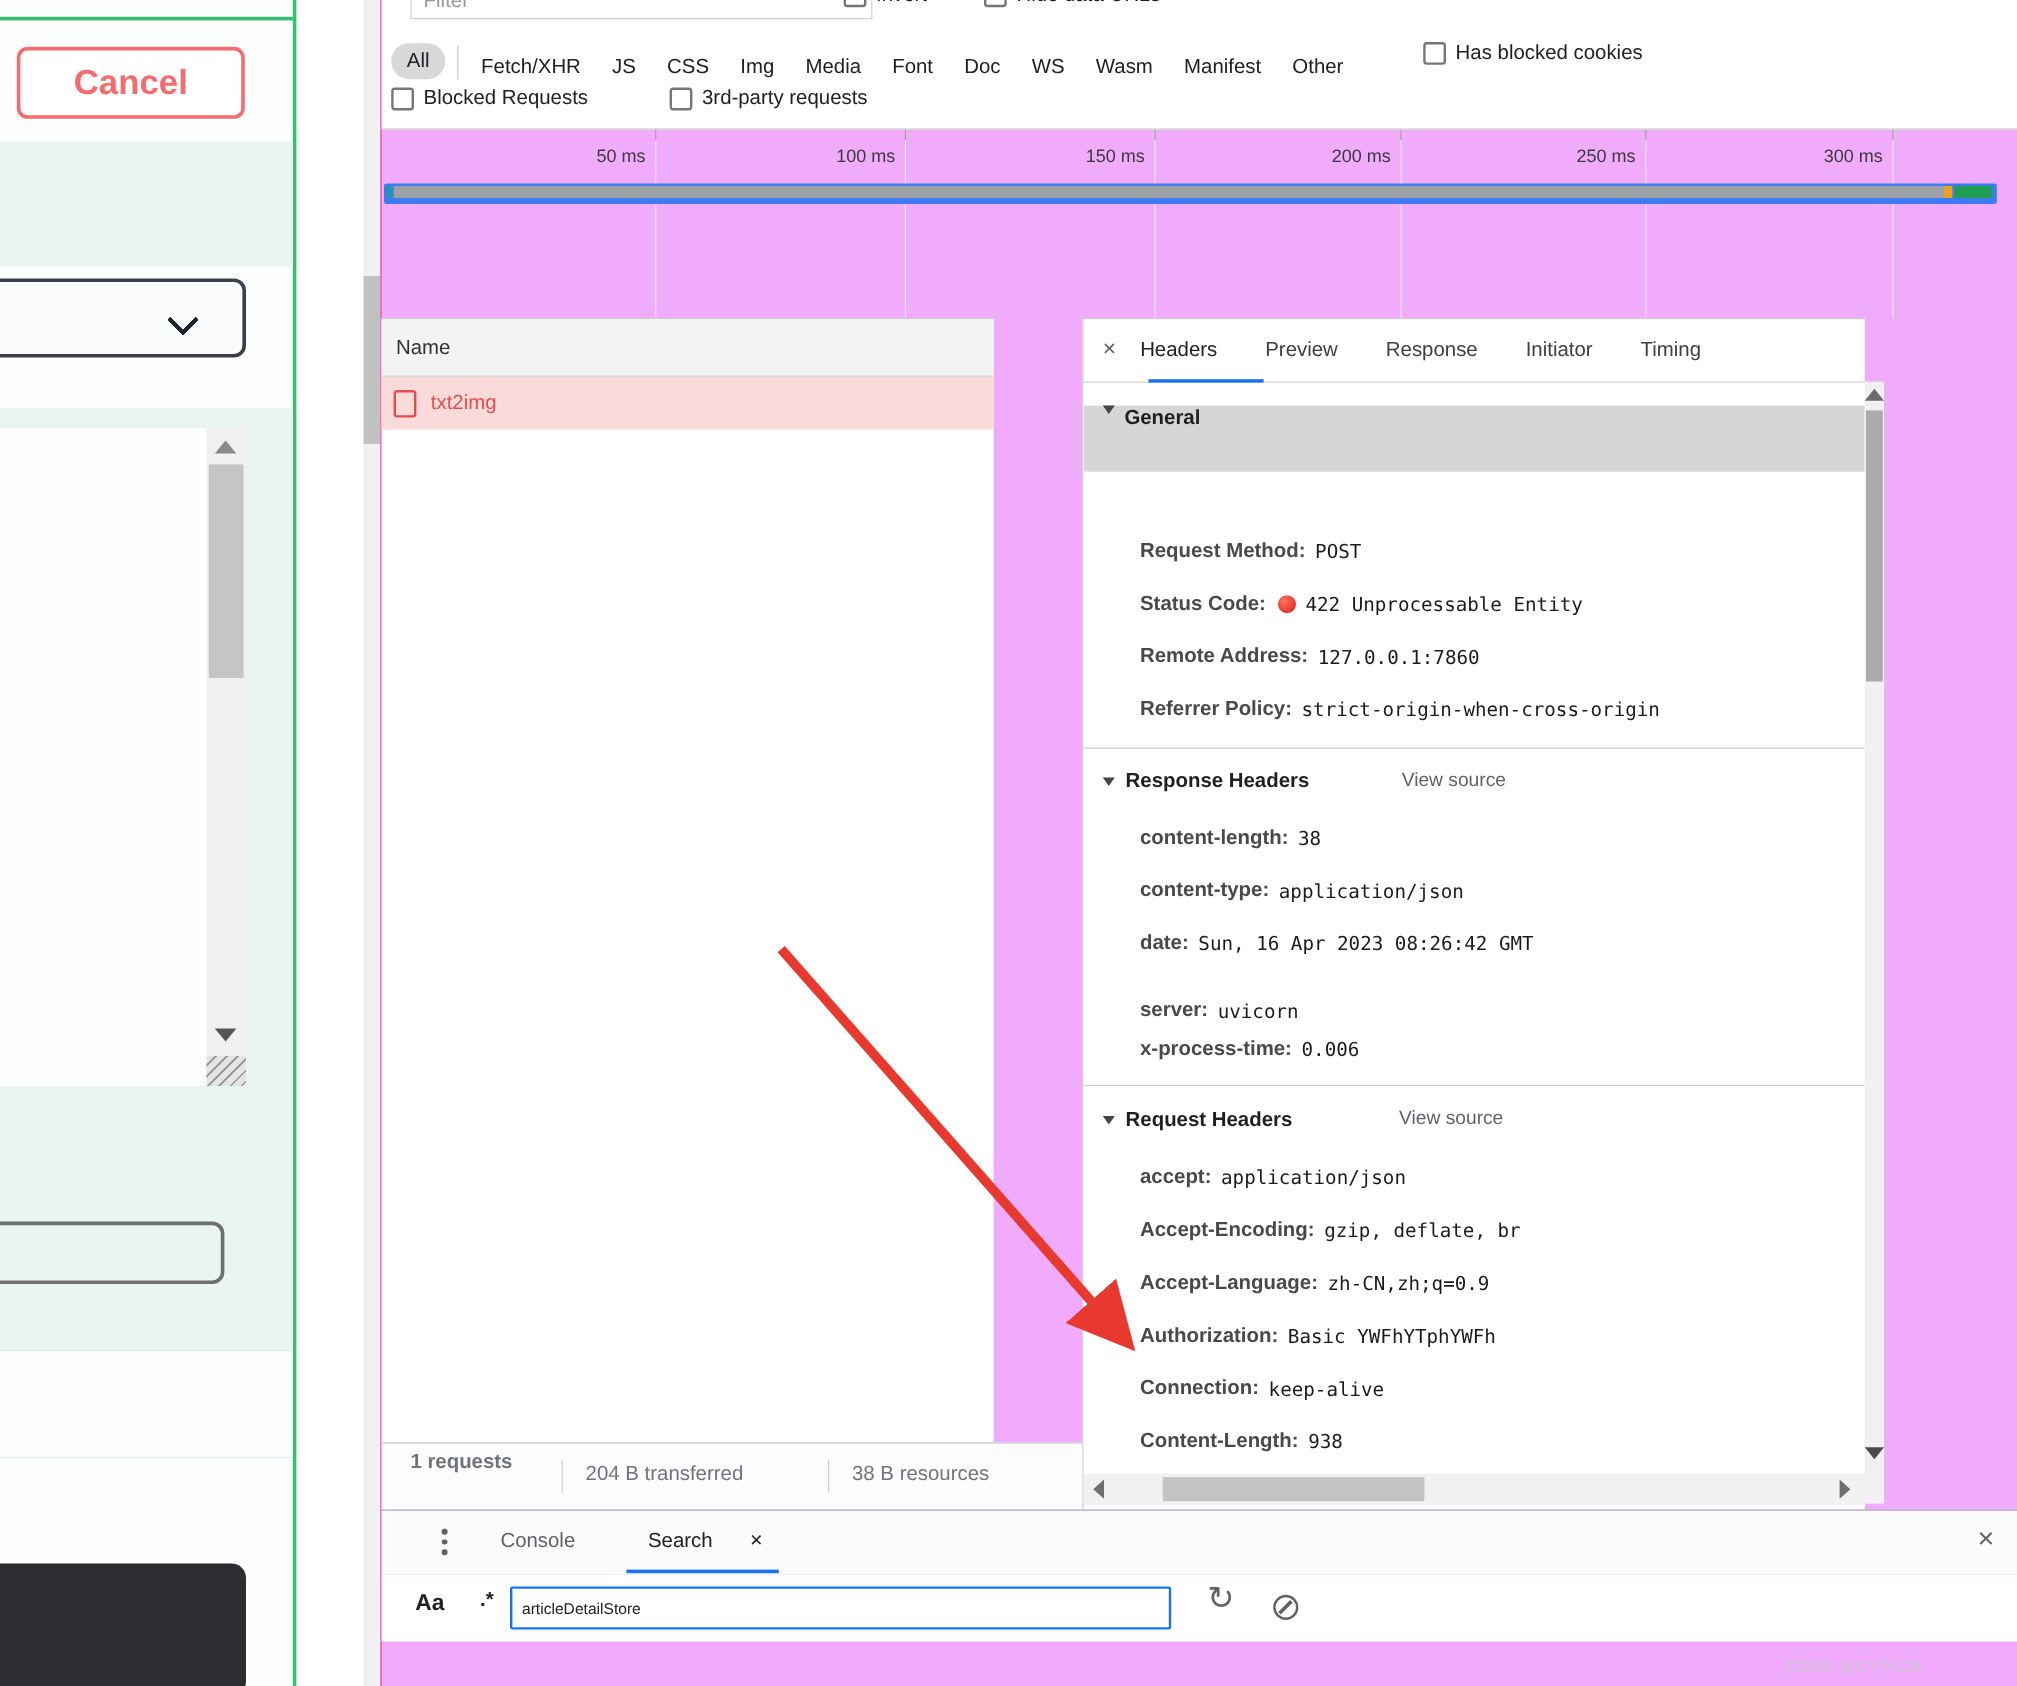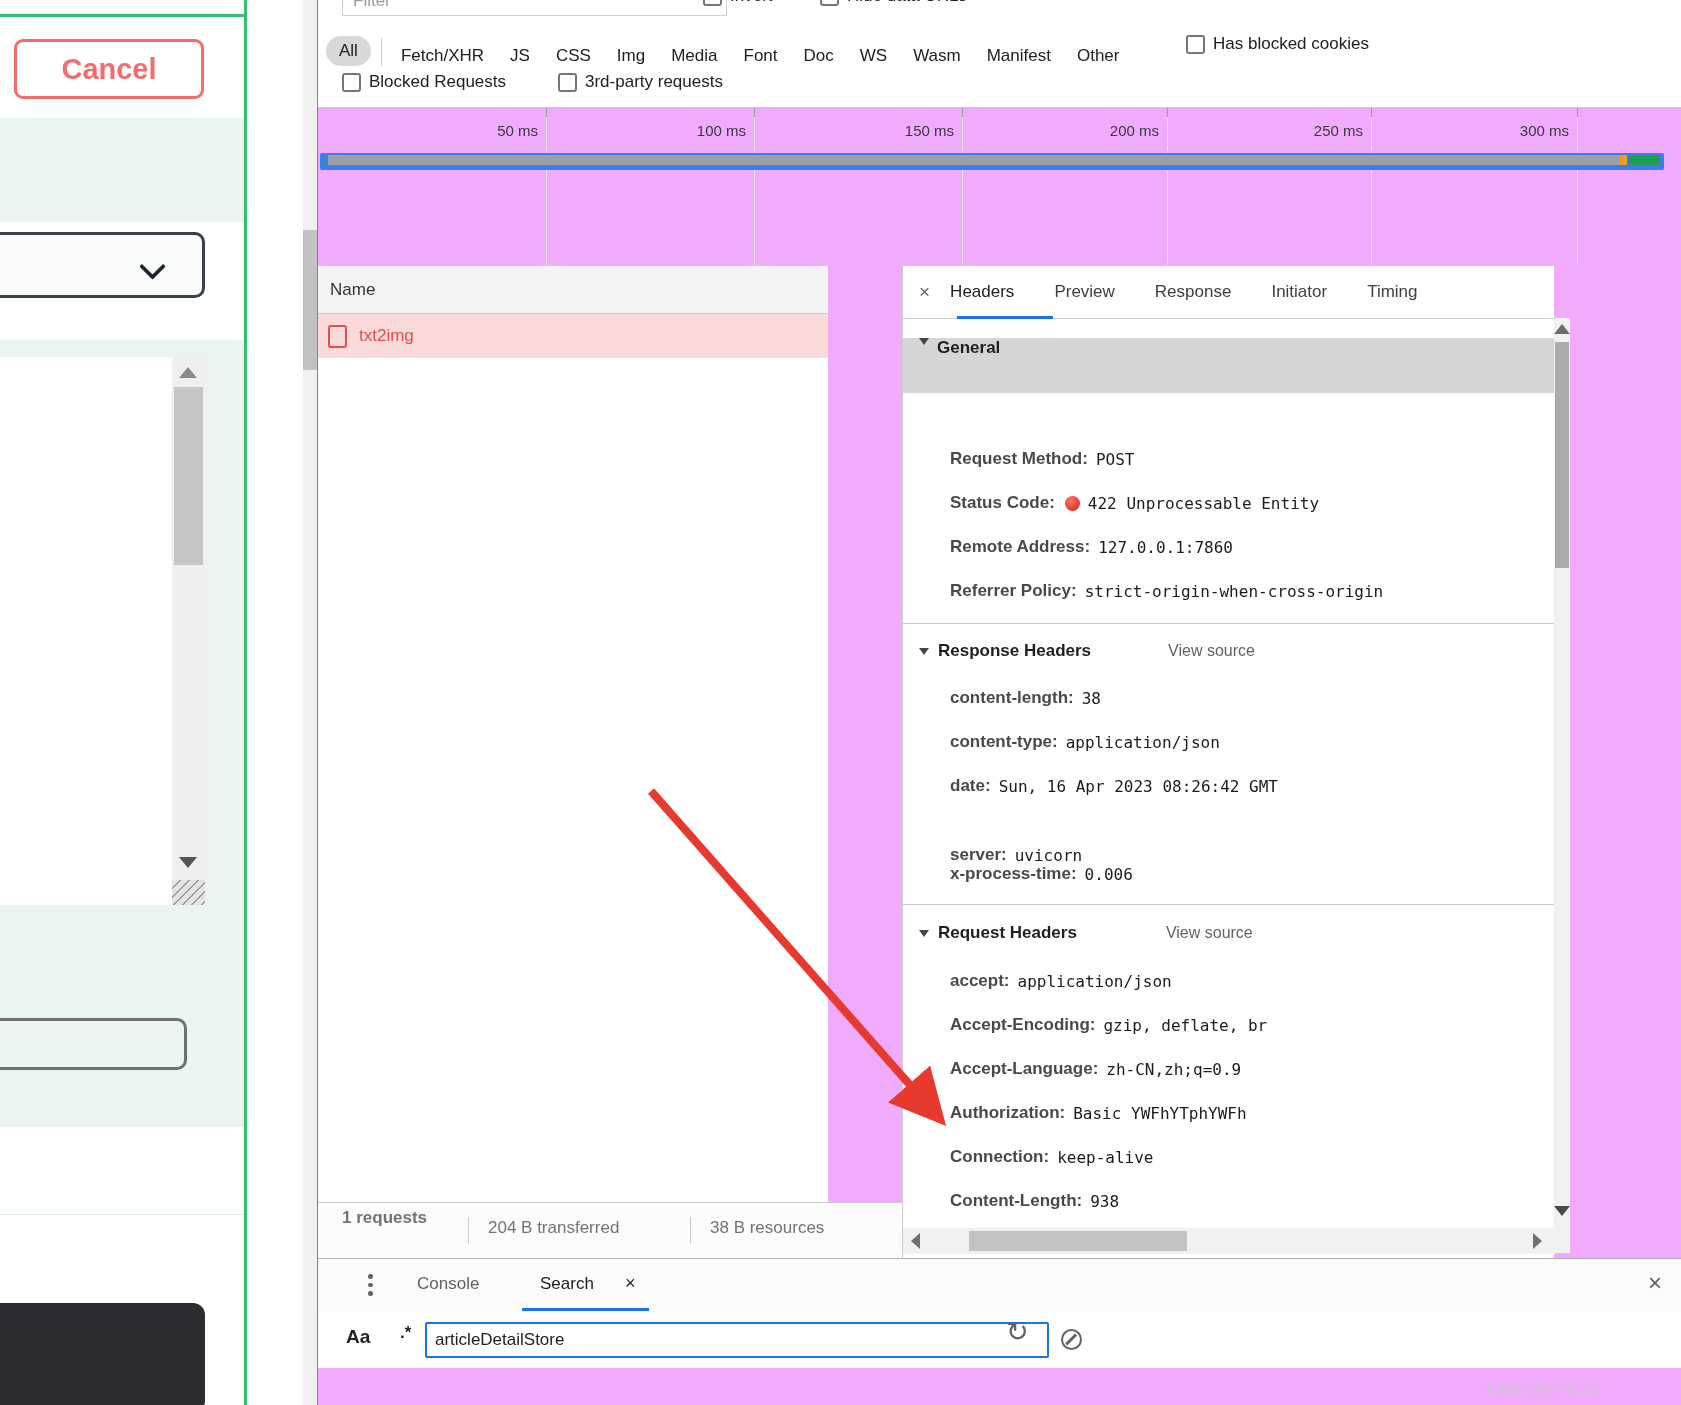--- a/index.html
+++ b/index.html
@@ -75,22 +75,22 @@
   .tri-left{width:0;height:0;border-top:8px solid transparent;border-bottom:8px solid transparent;border-right:9px solid #6f6f6f;}
   .tri-right{width:0;height:0;border-top:8px solid transparent;border-bottom:8px solid transparent;border-left:9px solid #6f6f6f;}
   .panel-vsb{position:absolute;left:1236px;top:318px;width:16px;height:935px;background:#f1f1f1;}
   
   .drawer-div{position:absolute;left:0;top:1258px;width:1364px;height:1px;background:#adadad;}
   .drawer-tabs{position:absolute;left:0;top:1259px;width:1364px;height:53px;background:#fbfbfb;font-size:17px;}
   .menu-dots{position:absolute;left:50px;top:1274px;display:flex;flex-direction:column;gap:4px;}
   .menu-dots i{width:4.5px;height:4.5px;border-radius:50%;background:#5f6368;}
   .search-underline{position:absolute;left:204px;top:1308px;width:127px;height:3px;background:#1a73e8;}
   .search-bar{position:absolute;left:0;top:1312px;width:1364px;height:56px;background:#fff;}
-  .search-input{position:absolute;left:107px;top:10px;width:624px;height:36px;border:2px solid #1a73e8;border-radius:2px;
-    box-sizing:border-box;font-size:17px;color:#202124;padding:0 8px;font-family:"Liberation Sans",sans-serif;outline:none;}
+  .search-input{position:absolute;left:107px;top:10px;width:551px;height:36px;border:2px solid #1a73e8;border-radius:2px;
+    box-sizing:border-box;font-size:13px;color:#202124;padding:0 8px;font-family:"Liberation Sans",sans-serif;outline:none;}
   .block-icon{position:absolute;left:743px;top:17px;width:21px;height:21px;border:2.5px solid #5f6368;border-radius:50%;box-sizing:border-box;}
   .block-icon::after{content:'';position:absolute;left:1px;top:7px;width:14px;height:2.5px;background:#5f6368;transform:rotate(-45deg);}
   .watermark{position:absolute;left:1487px;top:1381px;font-size:13px;color:#c9c9c9;letter-spacing:1px;z-index:6;}
   .arrow-svg{position:absolute;left:0;top:0;z-index:5;pointer-events:none;}
 </style>
 </head>
 <body>
 
 <div id="canvas">
 
@@ -144,21 +144,21 @@
         <span class="pill">Doc</span>
         <span class="pill">WS</span>
         <span class="pill">Wasm</span>
         <span class="pill">Manifest</span>
         <span class="pill">Other</span>
       </div>
       <div class="cbrow" style="left:868px;top:34px;">
         <span class="cb"></span>
         <span>Has blocked cookies</span>
       </div>
-      <div class="cbrow" style="left:24px;top:72px;">
+      <div class="cbrow" style="left:8px;top:72px;">
         <span class="cb"></span>
         <span>Blocked Requests</span>
       </div>
       <div class="cbrow" style="left:240px;top:72px;">
         <span class="cb"></span>
         <span>3rd-party requests</span>
       </div>
     </div>
 
     <div class="gl" style="left:228px;"></div>
@@ -246,21 +246,21 @@
           <span class="hval">38</span>
         </div>
         <div class="hrow" style="top:413px;">
           <span class="hlabel">content-type:</span>
           <span class="hval">application/json</span>
         </div>
         <div class="hrow" style="top:457px;">
           <span class="hlabel">date:</span>
           <span class="hval">Sun, 16 Apr 2023 08:26:42 GMT</span>
         </div>
-        <div class="hrow" style="top:526px;text-align:right;">
+        <div class="hrow" style="top:513px;text-align:right;">
           <span class="hlabel">server:</span>
           <span class="hval">uvicorn</span>
         </div>
         <div class="hrow" style="top:545px;">
           <span class="hlabel">x-process-time:</span>
           <span class="hval">0.006</span>
         </div>
 
         <div class="divline" style="top:585px;"></div>
 

